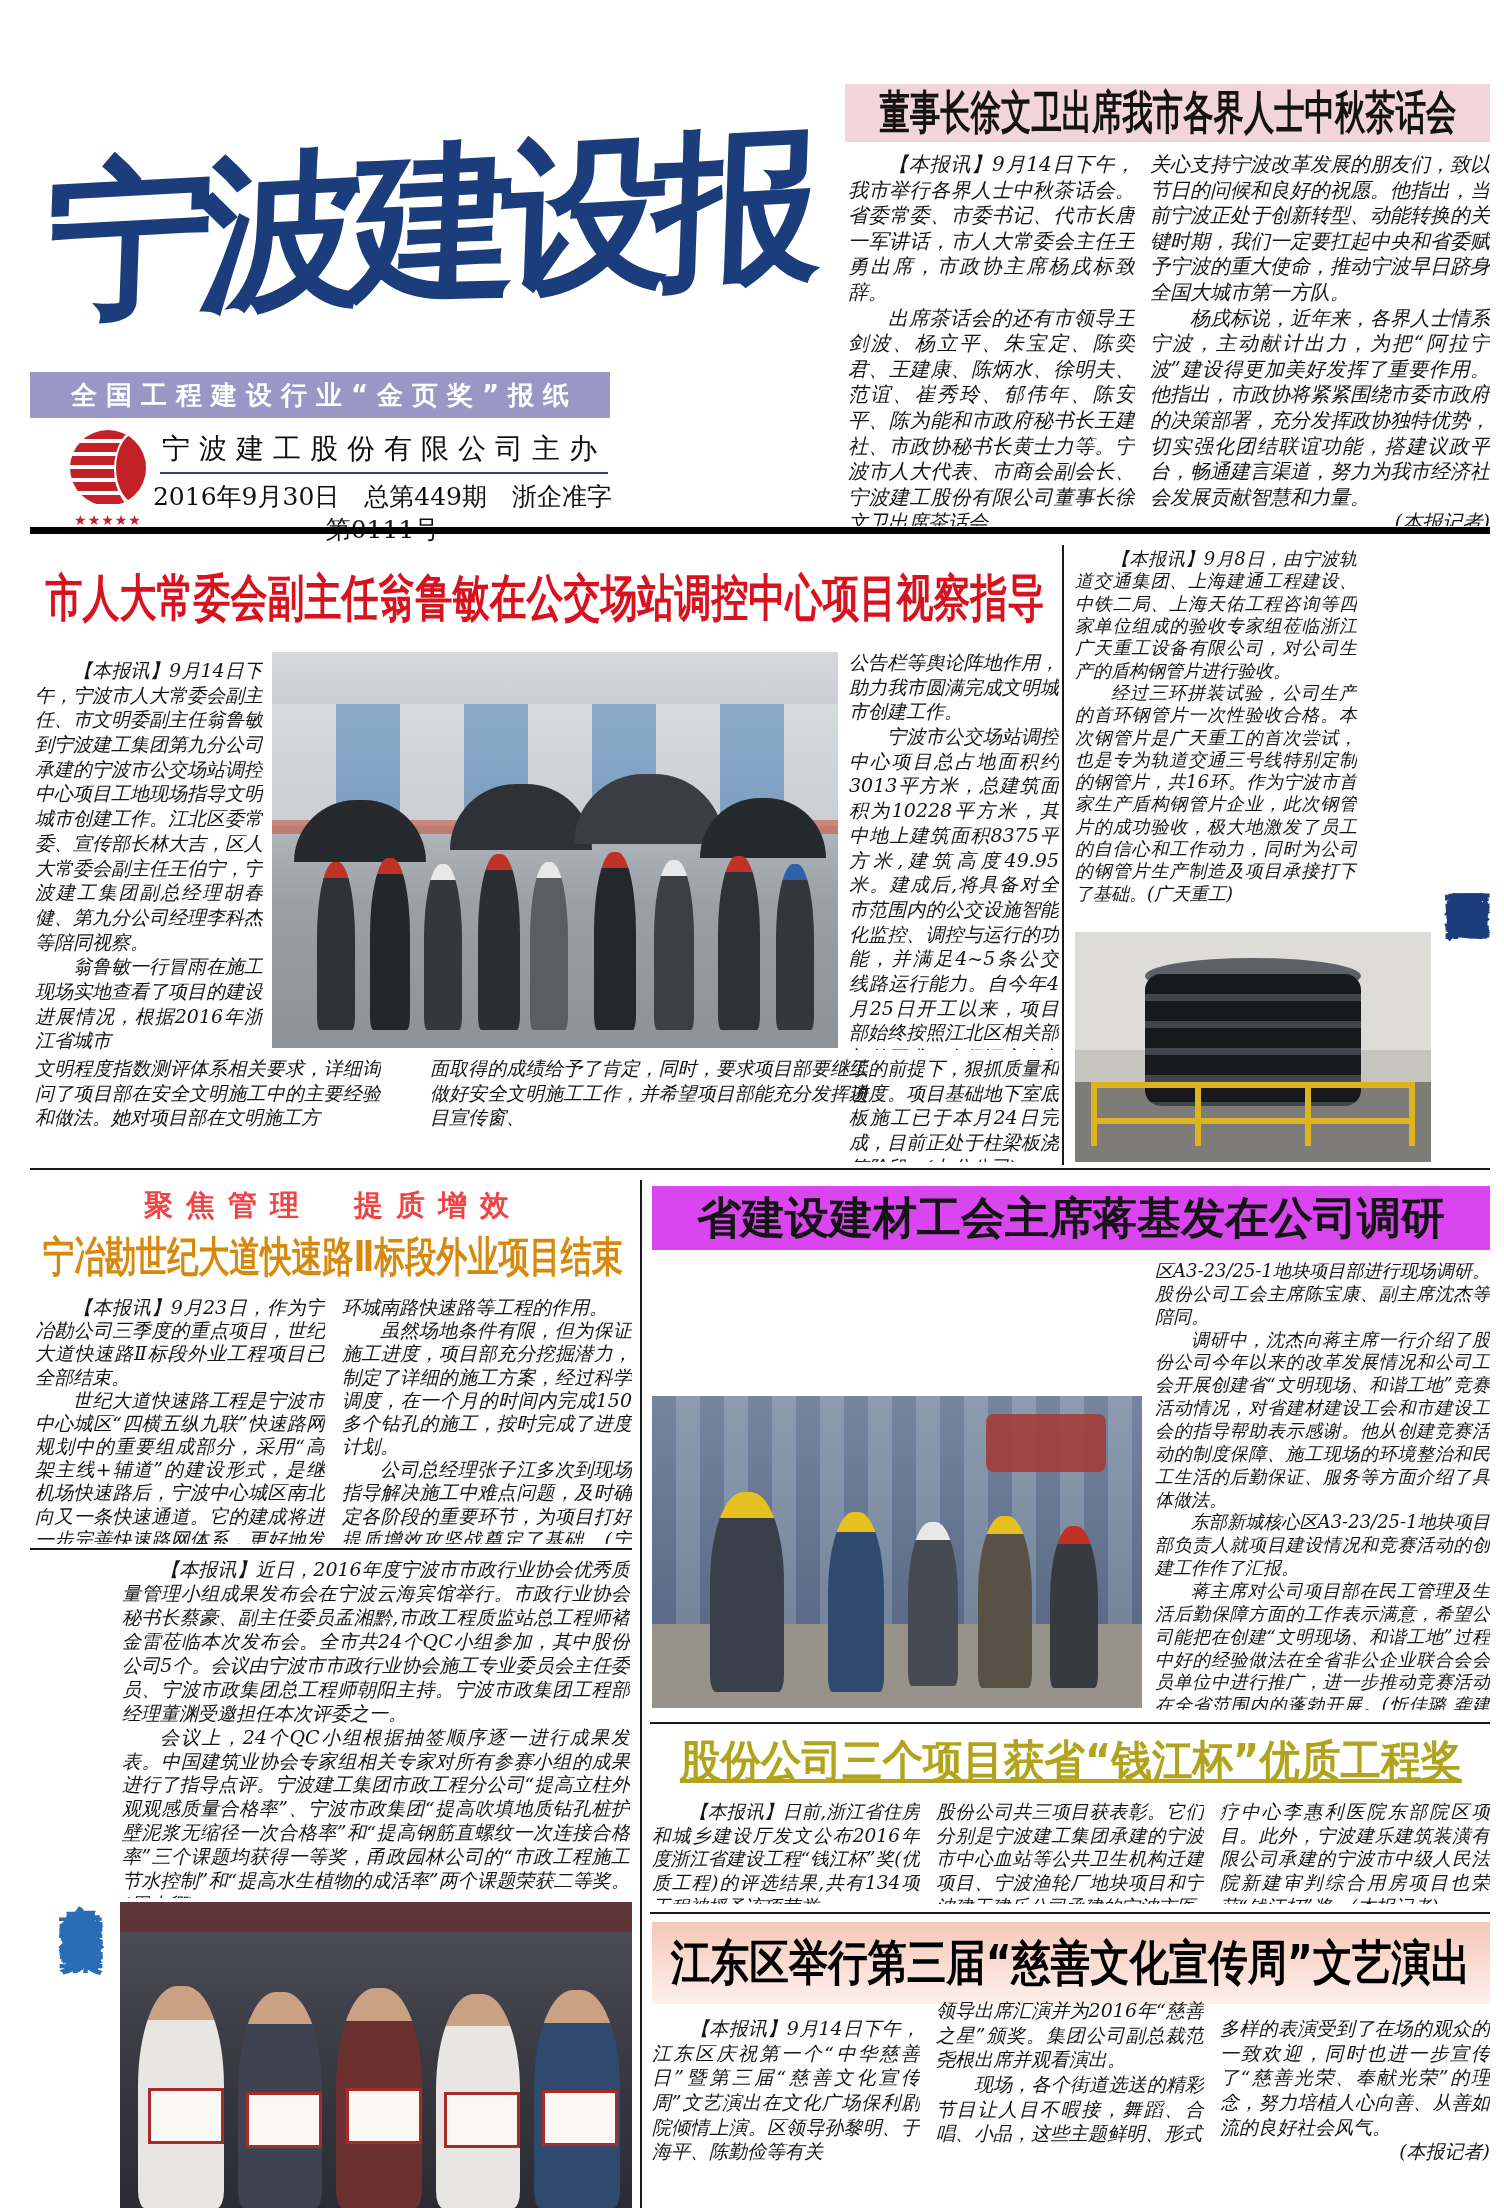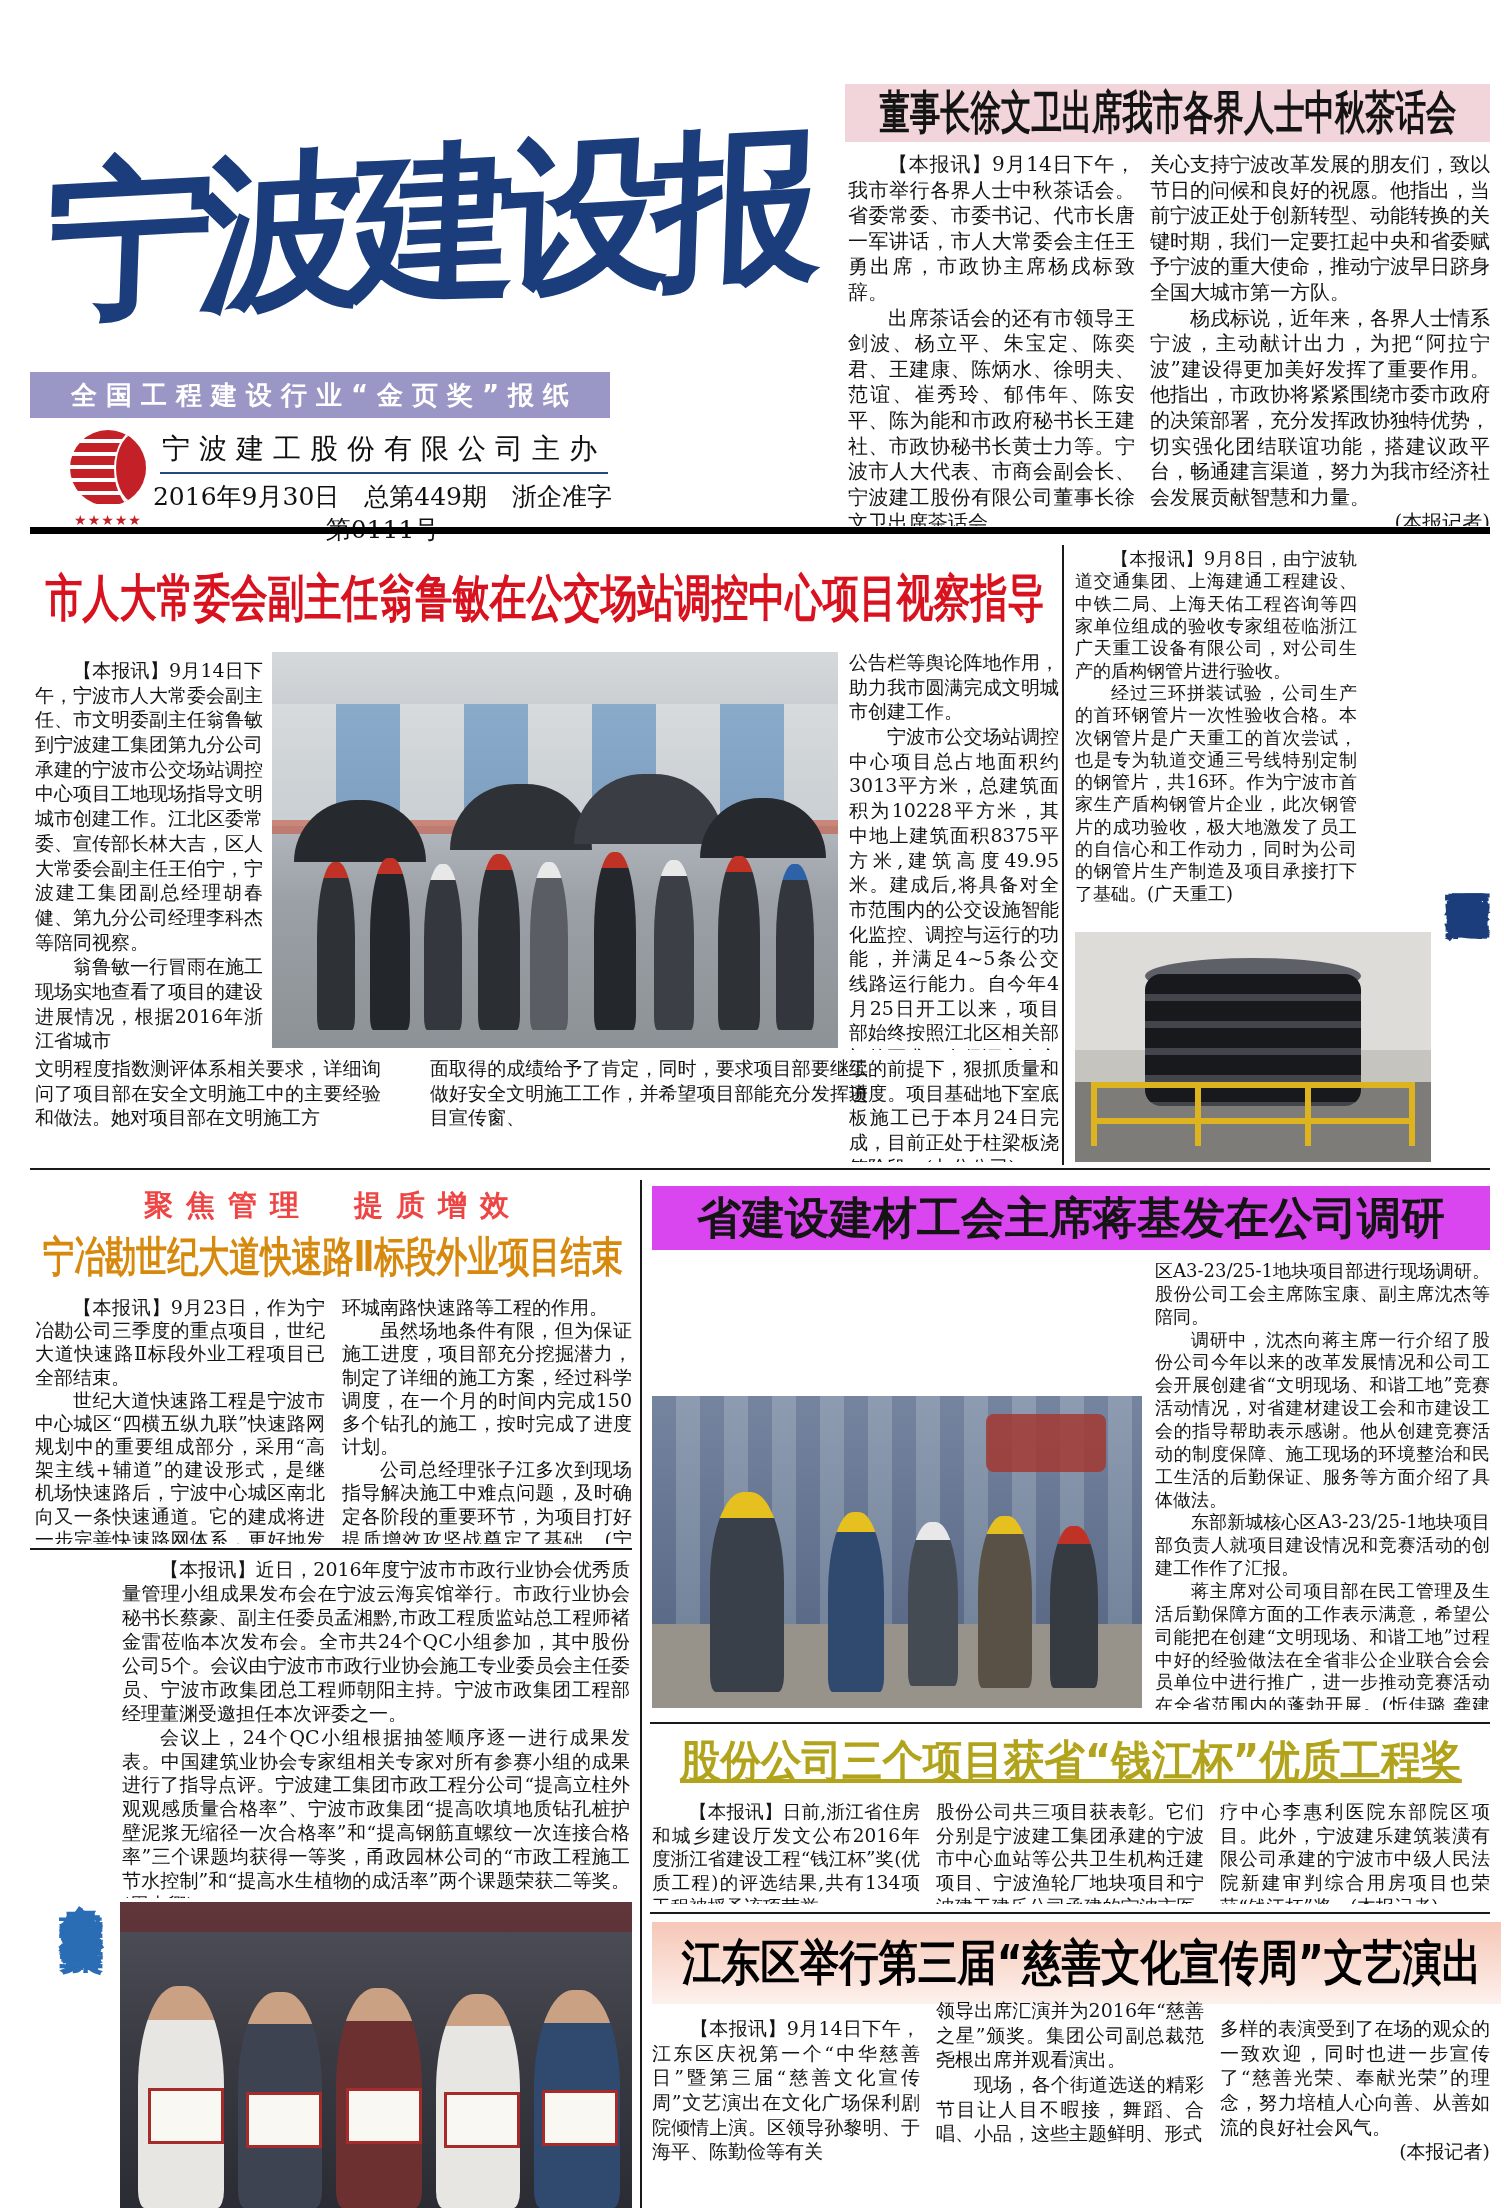--- a/index.html
+++ b/index.html
@@ -28,21 +28,21 @@
   .publine{left:160px;top:472px;width:448px;height:2px;background:#27457f;}
   .dateline{left:150px;top:480px;width:465px;font-size:25px;text-align:center;color:#101010;}
 
   
   .hl{display:flex;align-items:center;justify-content:center;overflow:hidden;}
   .cond{display:inline-block;white-space:nowrap;}
   .sx66{transform:scaleX(.66);} .sx74{transform:scaleX(.74);}
   .sx82{transform:scaleX(.82);} .sx92{transform:scaleX(.92);}
   .sans{font-family:"DejaVu Sans","Liberation Sans",sans-serif;}
   .body{overflow:hidden;text-align:justify;}
-  .body p{margin:0;text-indent:2em;}
+  .body p{margin:0;text-indent:2em;font-style:italic;}
   .body p.cont{text-indent:0;}
   .body p.byline{text-indent:0;text-align:right;}
   .vert{writing-mode:vertical-rl;text-orientation:upright;text-align:center;overflow:hidden;}
 
   .rule{background:#000;}
   .thin{background:#1a1a1a;}
 
   
   .tea-hl{left:845px;top:84px;width:645px;height:58px;background:#f2d5da;}
   .tea-hl .cond{font-size:46px;font-weight:900;}
@@ -81,21 +81,21 @@
   .qc-text{left:122px;top:1558px;width:508px;height:340px;font-size:19px;line-height:1.26;}
 
   
   .qjb-hl{left:652px;top:1732px;width:838px;height:58px;color:#b1a41c;text-decoration:underline;}
   .qjb-hl .cond{font-size:44px;font-weight:900;}
   .qjb-c1{left:652px;top:1800px;width:268px;height:104px;font-size:18.5px;line-height:1.28;}
   .qjb-c2{left:936px;top:1800px;width:268px;height:104px;font-size:18.5px;line-height:1.28;}
   .qjb-c3{left:1220px;top:1800px;width:270px;height:104px;font-size:18.5px;line-height:1.28;}
 
   
-  .cs-hl{left:652px;top:1922px;width:838px;height:82px;background:linear-gradient(180deg,#f5c7b7 0%,#fbe4dc 70%,#fdf1ed 100%);padding-left:11px;}
+  .cs-hl{left:652px;top:1922px;width:838px;height:82px;background:linear-gradient(180deg,#f5c7b7 0%,#fbe4dc 70%,#fdf1ed 100%);}
   .cs-hl .cond{font-size:48px;font-weight:900;color:#000;}
   .cs-c1{left:652px;top:2016px;width:268px;height:186px;font-size:19px;line-height:1.3;}
   .cs-c2{left:936px;top:1998px;width:268px;height:186px;font-size:19px;line-height:1.3;}
   .cs-c3{left:1220px;top:2016px;width:270px;height:186px;font-size:19px;line-height:1.3;}
 
   
   .photo{overflow:hidden;background:#cfd2d5;}
   .photo-site{left:272px;top:652px;width:566px;height:396px;
       background:linear-gradient(180deg,#d6d9dc 0,#c4c9cd 80px,#b2b8be 170px,#9aa0a6 250px,#8d9296 396px);}
   .photo-rings{left:1075px;top:932px;width:356px;height:230px;

